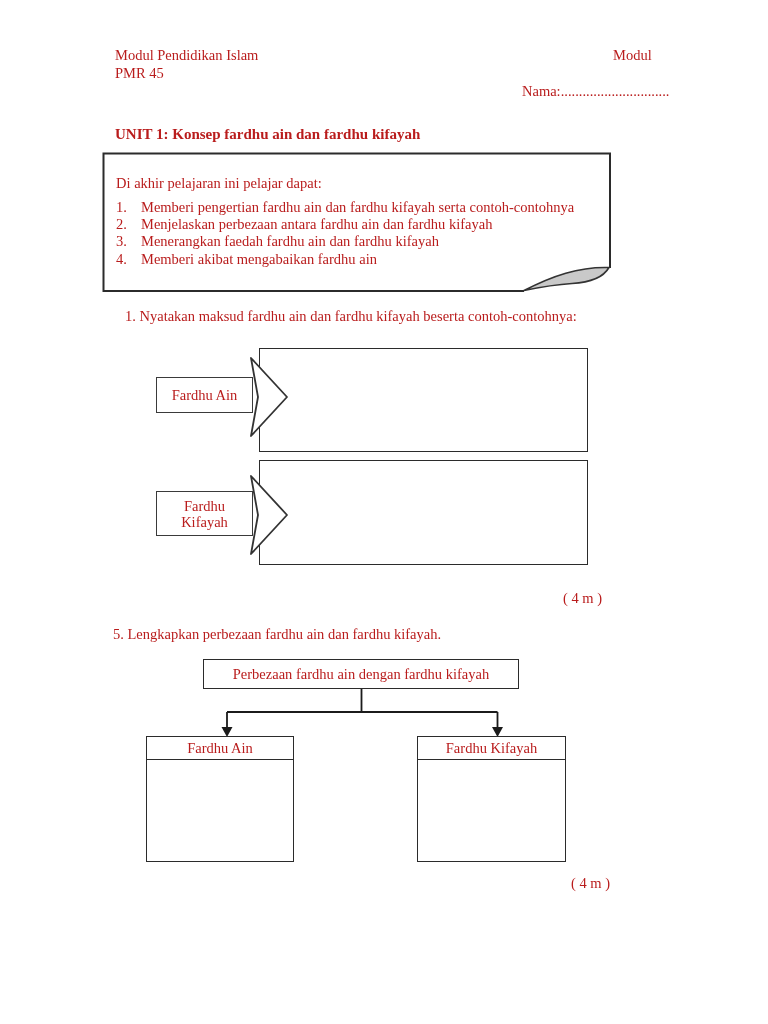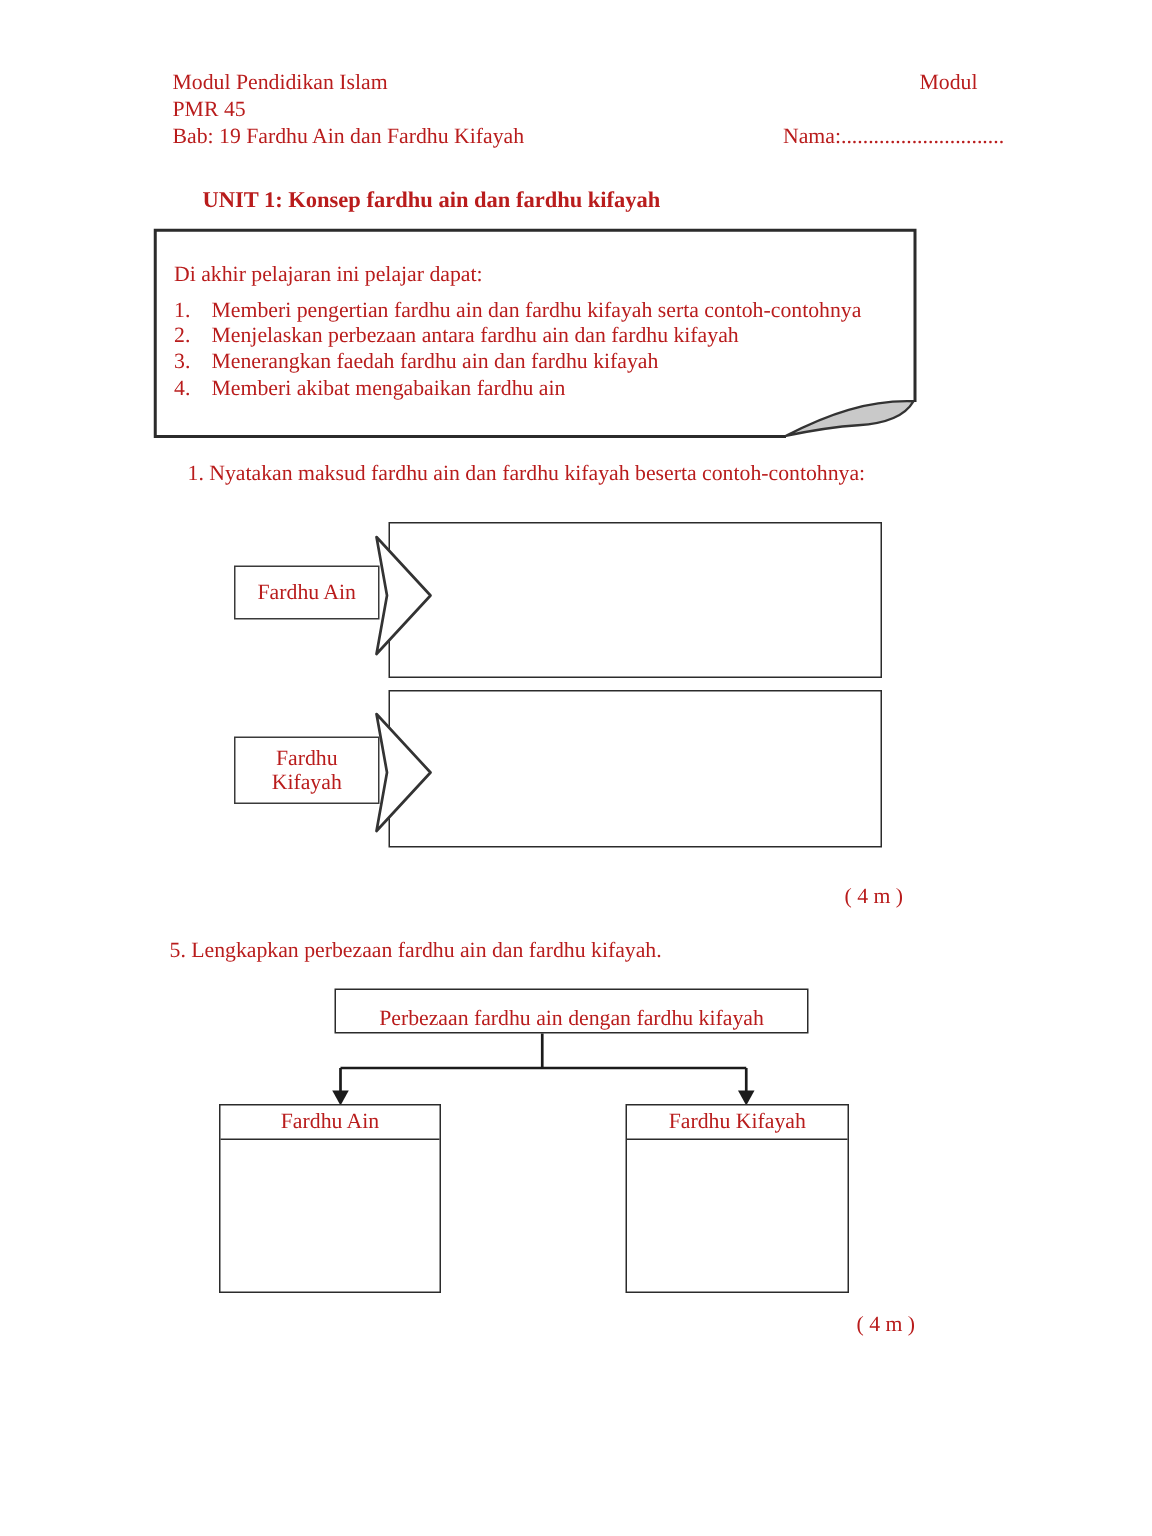--- a/index.html
+++ b/index.html
@@ -6,48 +6,47 @@
   .page{
     position:relative;
     width:768px;height:1024px;
     background:#ffffff;
     font-family:"Liberation Serif","DejaVu Serif",serif;
     color:#b91c1c;
     overflow:hidden;
   }
   .abs{position:absolute;white-space:nowrap;}
   .t{font-size:14.5px;line-height:18px;}
-  .bold{font-weight:bold;margin-left:20px;}
+  .bold{font-weight:bold;}
   
   .obj-list{position:absolute;left:116px;top:199px;width:480px;}
   .obj-row{display:flex;height:17.2px;font-size:14.5px;line-height:17.2px;}
   .obj-num{width:25px;flex:0 0 25px;}
   
   .bigbox{position:absolute;border:1.5px solid #2b2b2b;background:#fff;}
   .labelrect{position:absolute;border:1.5px solid #3a3a3a;background:#fff;
     display:flex;align-items:center;justify-content:center;flex-direction:column;
     font-size:14.5px;line-height:16px;}
   
   .diagbox{position:absolute;border:1.5px solid #2b2b2b;background:#fff;
-    display:flex;align-items:flex-end;justify-content:center;font-size:14.5px;margin-left:20px;}
+    display:flex;align-items:center;justify-content:center;font-size:14.5px;}
   .anstable{position:absolute;border:1.5px solid #2b2b2b;background:#fff;}
   .anstable .hdr{height:22px;border-bottom:1.5px solid #2b2b2b;
     display:flex;align-items:center;justify-content:center;font-size:14.5px;}
   .anstable .bodyarea{position:absolute;left:0;right:0;top:24px;bottom:0;}
   svg{display:block;}
 </style>
 </head>
 <body>
 
 <div class="page">
 
   <div class="abs t" style="left:115px;top:46px">Modul Pendidikan Islam</div>
   <div class="abs t" style="left:613px;top:46px">Modul</div>
   <div class="abs t" style="left:115px;top:64px">PMR 45</div>
-  <div class="abs t" style="left:115px;top:82px">Bab: 19 Fardhu Ain dan Fardhu Kifayah</div>
   <div class="abs t" style="left:522px;top:82px">Nama:..............................</div>
 
   <div class="abs t bold" style="left:115px;top:125px;font-size:15px">UNIT 1: Konsep fardhu ain dan fardhu kifayah</div>
 
   <svg class="abs" style="left:102px;top:152px" width="510" height="142" viewBox="0 0 510 142">
     <path d="M508,116 L508,1.5 L1.5,1.5 L1.5,139 L422,139" fill="none" stroke="#2b2b2b" stroke-width="2"></path>
     <path d="M422,138.5 C450,124 477,114.5 507,115.5 C501,126 487,130.5 470,131.5 C454,132.5 439,135 422,138.5 Z" fill="#c9c9c9" stroke="#333333" stroke-width="1.6" stroke-linejoin="round"></path>
   </svg>
   <div class="abs t" style="left:116px;top:174px">Di akhir pelajaran ini pelajar dapat:</div>
   <div class="obj-list">

